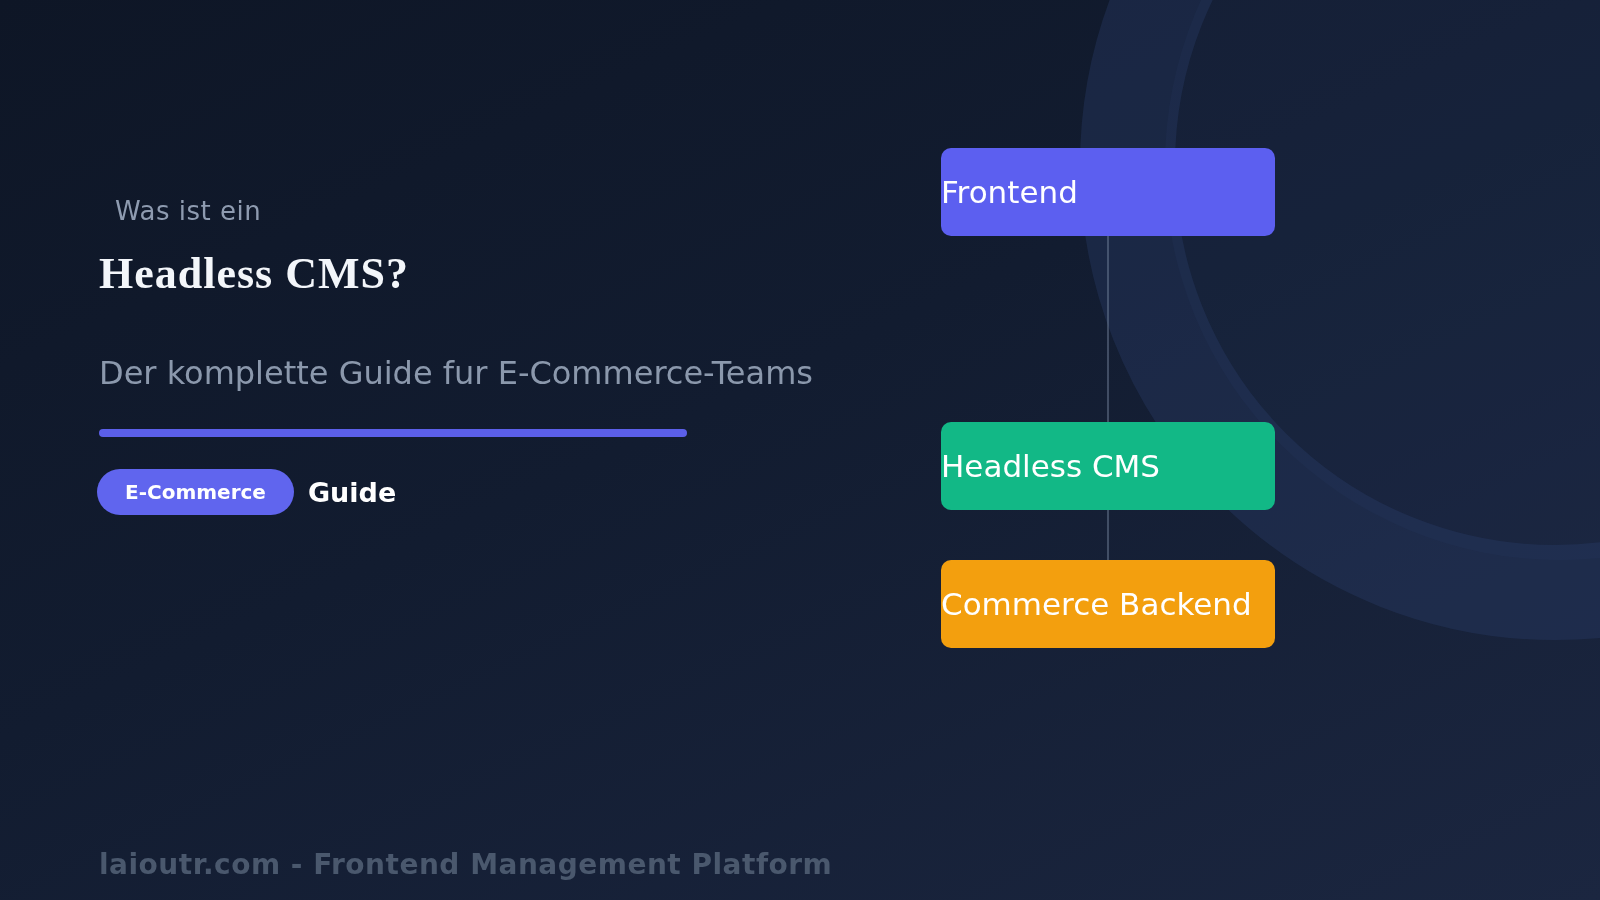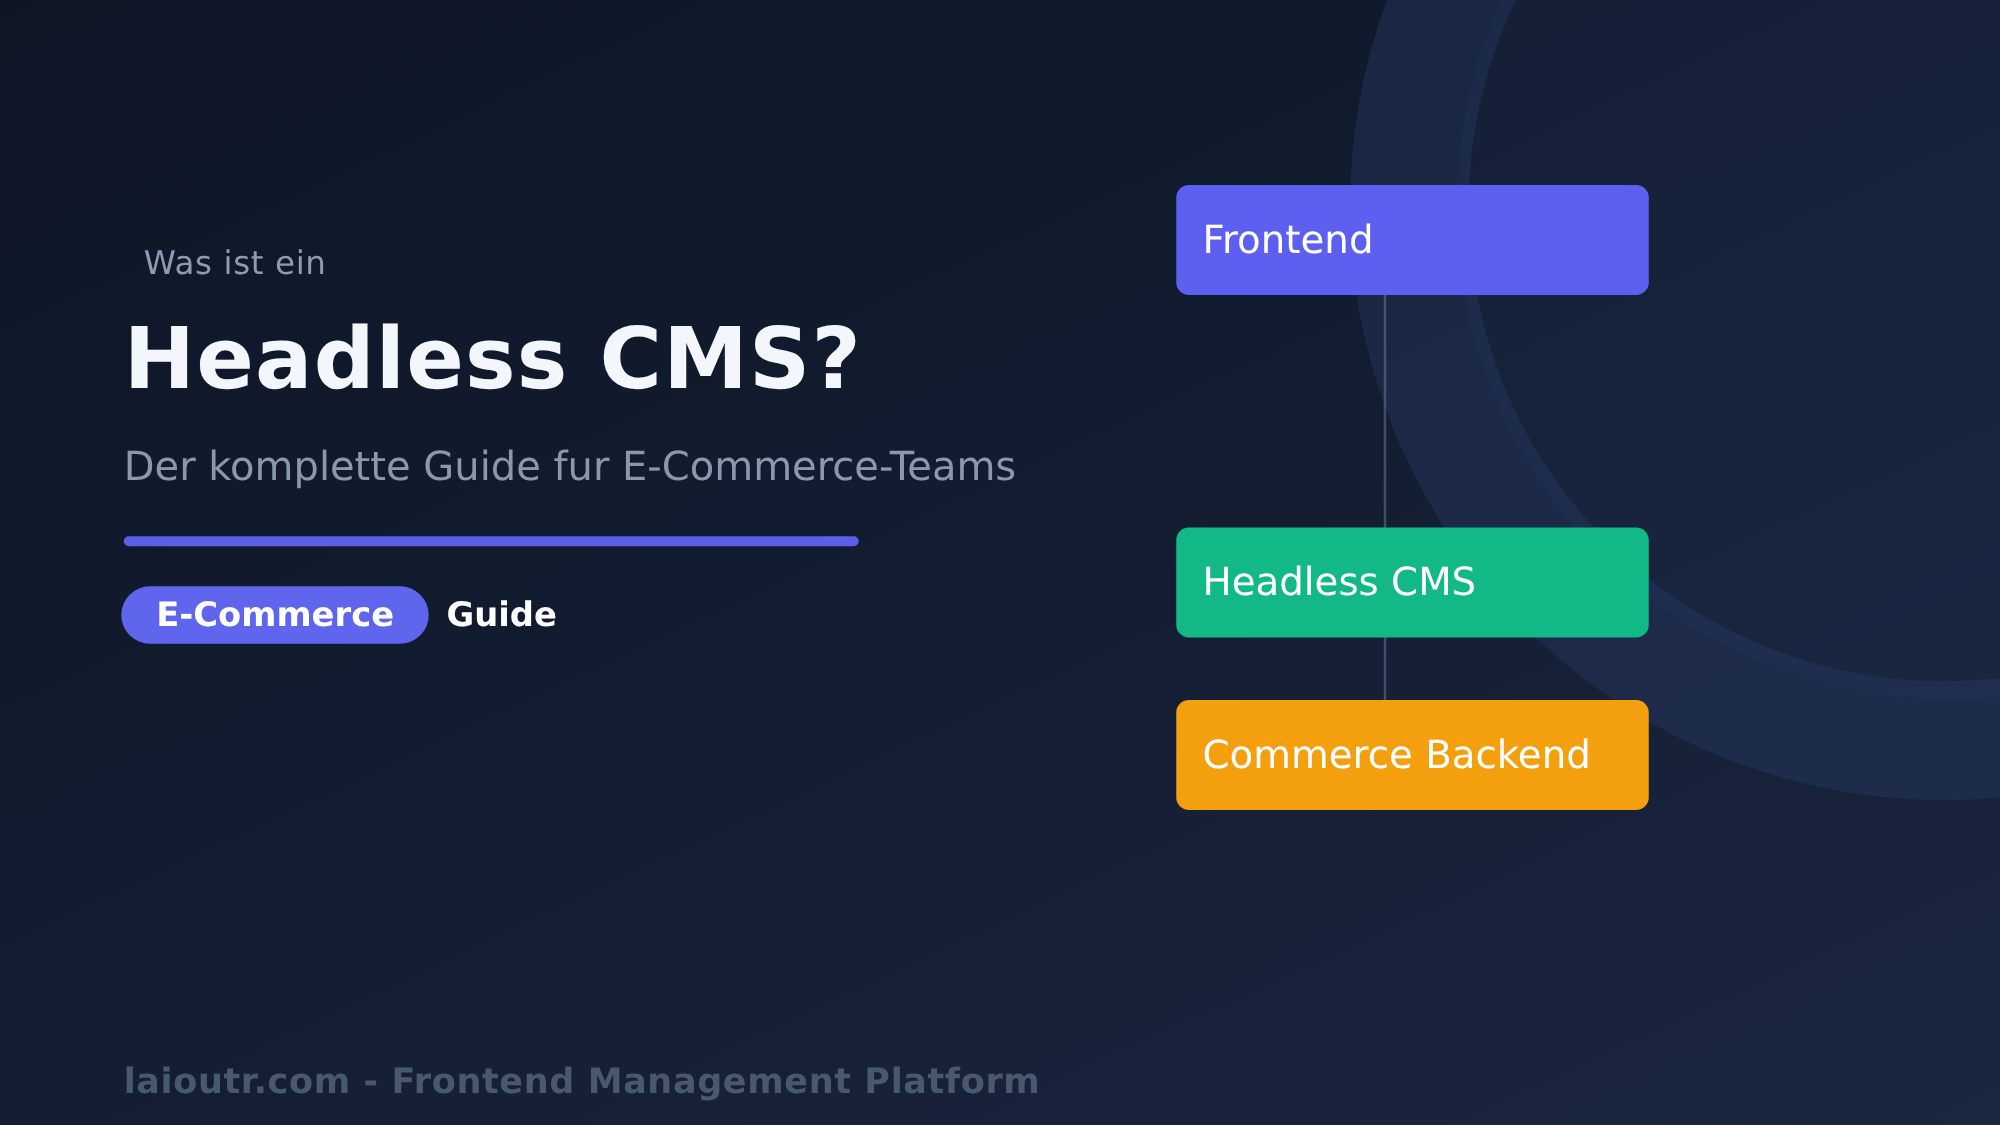--- a/index.html
+++ b/index.html
@@ -26,39 +26,39 @@
     background:rgba(42,64,108,0.16);
   }
 
   
   .kicker{
     position:absolute; left:99px; top:196px;
     font-size:26px; color:#8e9bb0; letter-spacing:0.5px;margin-left:16px;
   }
   .title{
     position:absolute; left:99px; top:248px;
-    font-size:68px; font-weight:800; color:#f3f6fa; letter-spacing:1px;
+    font-size:44px; font-weight:800; color:#f3f6fa; letter-spacing:1px;font-family:Liberation Serif, serif;
   }
   .subtitle{
     position:absolute; left:99px; top:354px;
     font-size:32px; color:#8b98ac;
   }
   .accent-bar{
     position:absolute; left:99px; top:429px;
     width:588px; height:8px; border-radius:4px;
   }
   .badge-row{
     position:absolute; left:97px; top:469px;
     display:flex; align-items:center; height:46px;
   }
   .badge-pill{
     display:flex; align-items:center;
     height:46px; padding:0 28px;
     border-radius:23px;
-    font-size:27px; font-weight:700; color:#ffffff;
+    font-size:20px; font-weight:700; color:#ffffff;
     white-space:nowrap;
   }
   .badge-suffix{
     margin-left:14px;
     font-size:27px; font-weight:700; color:#ffffff;
     white-space:nowrap;
   }
   .footer-text{
     position:absolute; left:99px; top:848px;
     font-size:28px; font-weight:700; color:#4a586d;
@@ -71,24 +71,23 @@
     width:334px; height:500px;
   }
   .stack-connector{
     position:absolute; left:166px; top:0;
     width:2px; height:500px;
     background:rgba(120,135,160,0.45);
     z-index:0;
   }
   .layer-card{
     position:absolute; left:0;
-    width:378px; height:88px;
+    width:334px; height:88px;
     border-radius:10px;
     display:flex; align-items:center;
-    padding-left:21px;
     font-size:31px; color:#ffffff;
     white-space:nowrap; overflow:visible;
     z-index:1;
   }
   .layer-0{ top:0; }
   .layer-1{ top:137px; }
   .layer-2{ top:274px; }
   .layer-3{ top:412px; }
 </style>
 </head>

